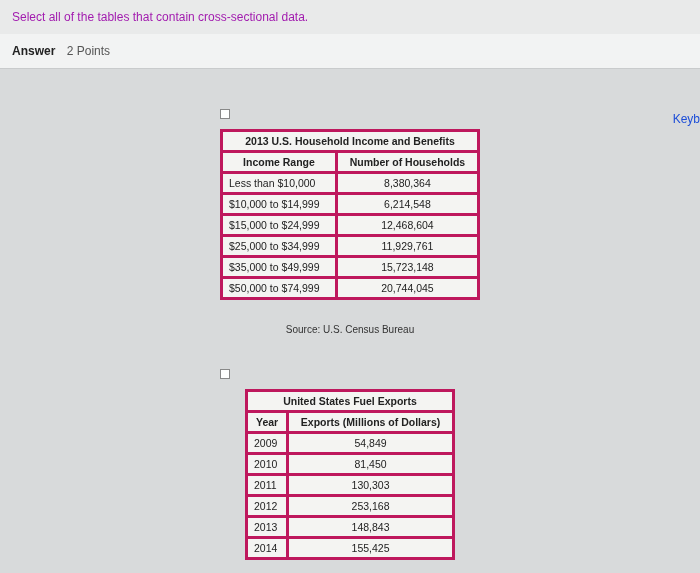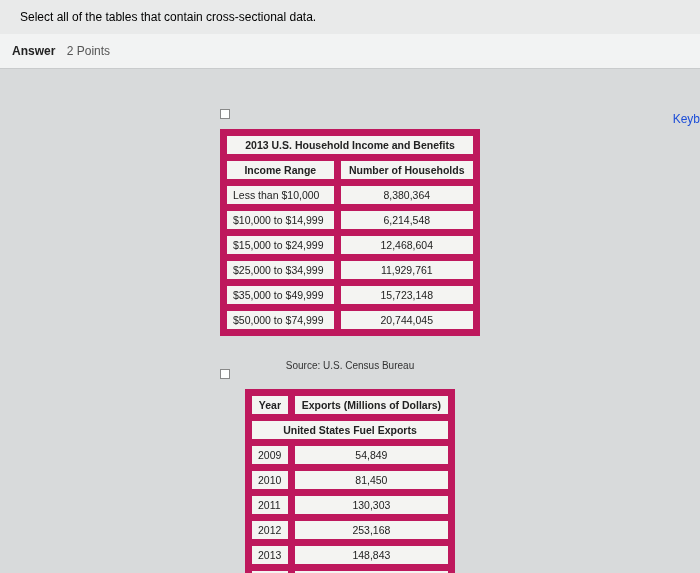--- a/index.html
+++ b/index.html
@@ -6,23 +6,23 @@
   body {
     font-family: Arial, Helvetica, sans-serif;
     background: #d8dadb;
     width: 700px;
     height: 573px;
     overflow: hidden;
     position: relative;
   }
   .question-bar {
     background: #e9eaea;
-    padding: 10px 20px;
+    padding: 10px 12px;
     font-size: 12px;
-    color: #000000;
+    color: #a21caf;
   }
   .answer-bar {
     background: #f2f3f3;
     padding: 10px 12px;
     font-size: 12px;
     color: #222;
     border-bottom: 1px solid #c9cbcc;
   }
   .answer-label { font-weight: bold; text-align: right; }
   .points { color: #555; margin-left: 8px; }
@@ -54,21 +54,21 @@
     margin-bottom: 6px;
     cursor: pointer;
   }
   table {
     border-collapse: collapse;
     width: 100%;
     background: #f4f4f2;
     font-size: 10.5px;
   }
   th, td {
-    border: 7px solid #be185d;
+    border: 3px solid #be185d;
     padding: 3px 6px;
     color: #222;
   }
   .title-cell {
     text-align: center;
     font-weight: bold;
     background: #f4f4f2;
   }
   .header-cell {
     text-align: center;
@@ -138,26 +138,26 @@
       </table>
     <div class="source">Source: U.S. Census Bureau</div>
   </div>
 
   <div class="option-block option2">
     <span class="checkbox"></span>
     <div class="table2-wrap">
       <table>
         <tbody>
             <tr>
+              <th colspan="2" class="title-cell">United States Fuel Exports</th>
+            </tr>
+        <tr>
           <th class="header-cell">Year</th>
           <th class="header-cell">Exports (Millions of Dollars)</th>
         </tr>
-        <tr>
-              <th colspan="2" class="title-cell">United States Fuel Exports</th>
-            </tr>
         <tr>
               <td class="left-col">2009</td>
               <td class="num-col">54,849</td>
             </tr>
         <tr>
               <td class="left-col">2010</td>
               <td class="num-col">81,450</td>
             </tr>
         <tr>
               <td class="left-col">2011</td>

